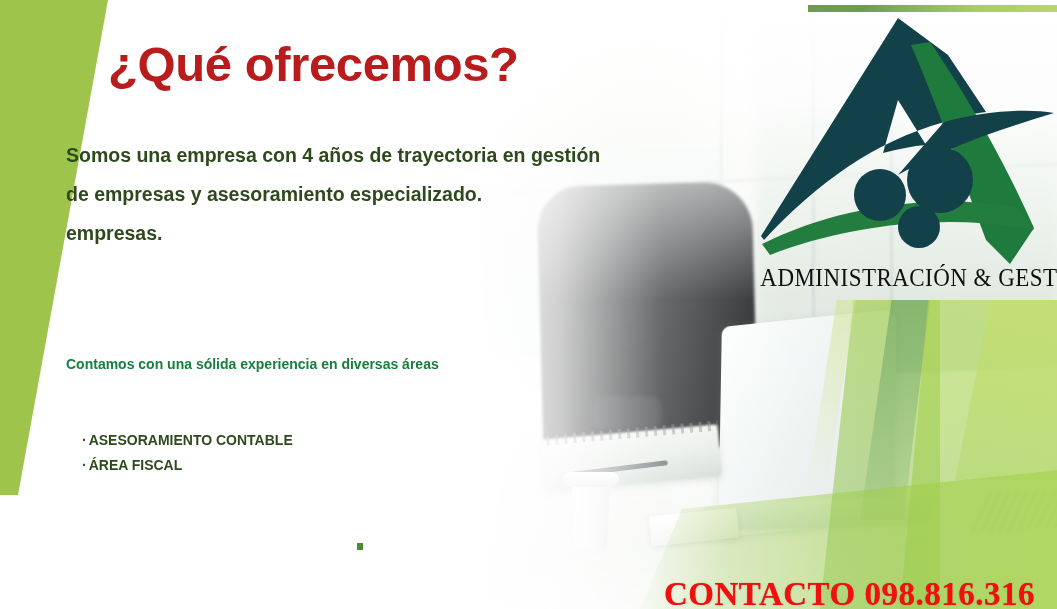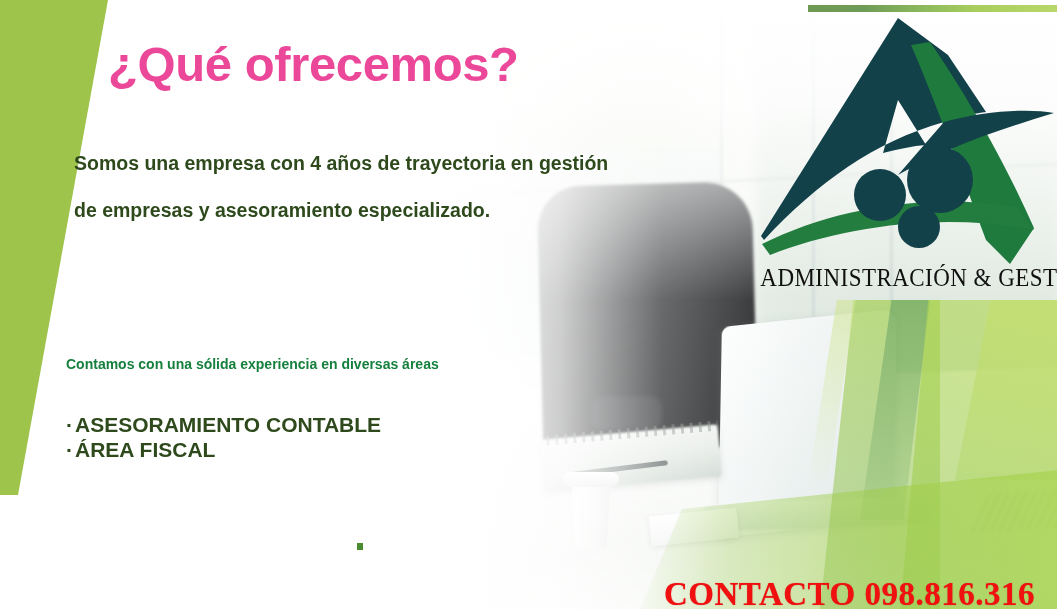--- a/index.html
+++ b/index.html
@@ -218,53 +218,53 @@
     transform:scaleX(.92);
     white-space:nowrap;
   }
 
   
   #headline{
     position:absolute;
     left:108px; top:36px;
     font-size:49px;
     font-weight:700;
-    color:#ec4899;
+    color:#b91c1c;
     letter-spacing:-.4px;
     white-space:nowrap;
   }
   #body-copy{
     position:absolute;
     left:66px; top:136px;
     width:610px;
     color:#2e4a1c;
     font-size:19.5px;
     font-weight:700;
     line-height:39px;
   }
-  #body-copy .para{margin:8px;}
+  #body-copy .para{margin:0;}
   #lead-2{
     position:absolute;
     left:66px; top:331px;
     width:600px;
     color:#15803d;
     font-size:14px;
     font-weight:700;
     line-height:39px;
   }
   #bullets{
     position:absolute;
     left:66px; top:412px;
     width:600px;
     color:#2e4a1c;
-    font-size:21px;
+    font-size:14px;
     font-weight:700;
     line-height:25px;
     list-style:none;
-    margin:0; padding:0;
+    margin:16px; padding:0;
   }
   #bullets li{white-space:nowrap;}
   #bullets li::before{content:"\00B7";padding-right:2px;}
 
   #stray-dot{
     position:absolute;
     left:357px; top:543px;
     width:6px; height:7px;
     background:#4c8a32;
   }
@@ -345,20 +345,21 @@
       <circle cx="171" cy="215" r="21" fill="#13414a"></circle>
     </svg>
     <div id="logo-wordmark">ADMINISTRACIÓN &amp; GESTORÍA</div>
   </div>
 
   <div id="headline">¿Qué ofrecemos?</div>
 
   <div id="body-copy">
     <p class="para">Somos una empresa  con  4 años de trayectoria en gestión</p>
     <p class="para">de empresas y asesoramiento especializado.</p>
+    <p class="para">empresas.</p>
   </div>
 
   <div id="lead-2">
     <p class="para">Contamos con una sólida experiencia en diversas áreas</p>
   </div>
 
   <ul id="bullets">
     <li>ASESORAMIENTO CONTABLE</li>
     <li>ÁREA FISCAL</li>
   </ul>

